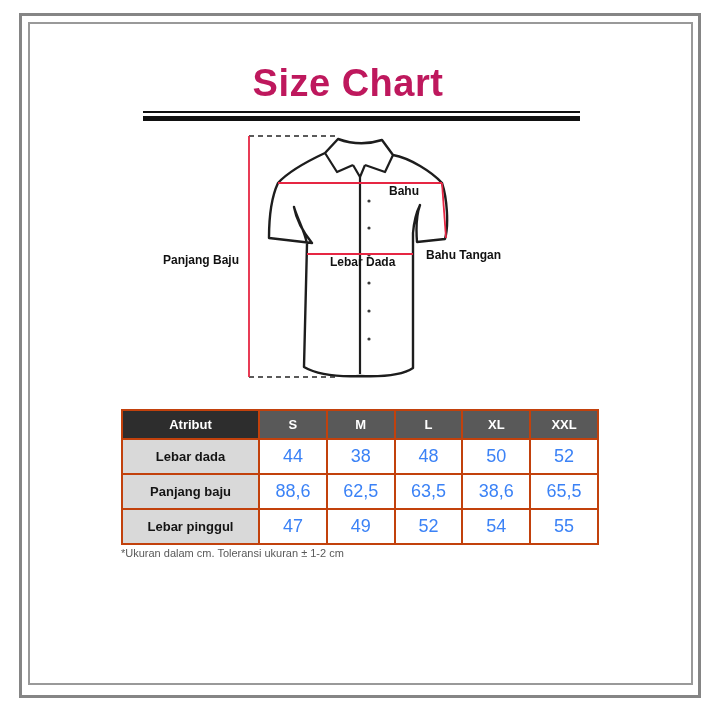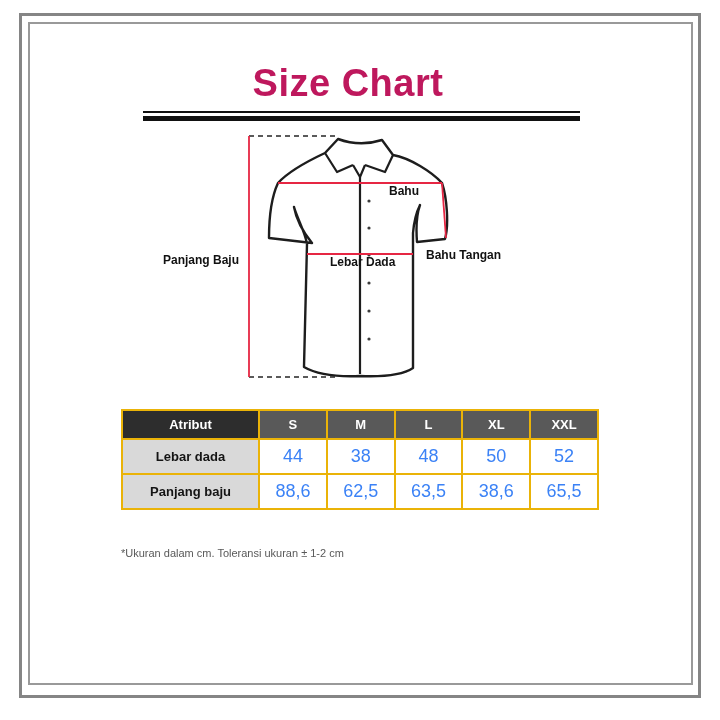--- a/index.html
+++ b/index.html
@@ -30,21 +30,21 @@
   .lbl-bahu{left:249px;top:56px;}
   .lbl-panjang{left:23px;top:125px;}
   .lbl-dada{left:190px;top:127px;}
   .lbl-tangan{left:286px;top:120px;}
 
   table.size{
     position:absolute;left:121px;top:409px;width:478px;
     border-collapse:collapse;table-layout:fixed;
   }
   table.size th,table.size td{
-    border:2px solid #eab308;text-align:center;vertical-align:middle;padding:0;
+    border:2px solid #c2410c;text-align:center;vertical-align:middle;padding:0;
   }
   table.size th{height:27px;font-size:13px;font-weight:700;color:#fff;background:#595959;}
   table.size th.attr{background:#2d2d2d;}
   table.size td{height:33px;}
   td.rowlabel{background:#d9d9d9;font-weight:700;font-size:13px;color:#141414;}
   td.val{background:#fff;font-size:18px;color:#3b82f6;}
 
   .footnote{
     position:absolute;left:121px;top:547px;font-size:11px;color:#595959;
   }
@@ -129,16 +129,24 @@
       <td class="val">52</td>
     </tr>
     <tr>
       <td class="rowlabel">Panjang baju</td>
       <td class="val">88,6</td>
       <td class="val">62,5</td>
       <td class="val">63,5</td>
       <td class="val">38,6</td>
       <td class="val">65,5</td>
     </tr>
+    <tr>
+      <td class="rowlabel">Lebar pinggul</td>
+      <td class="val">47</td>
+      <td class="val">49</td>
+      <td class="val">52</td>
+      <td class="val">54</td>
+      <td class="val">55</td>
+    </tr>
   </tbody>
 </table>
 
 <div class="footnote">*Ukuran dalam cm. Toleransi ukuran ± 1-2 cm</div>
 
 </body></html>

